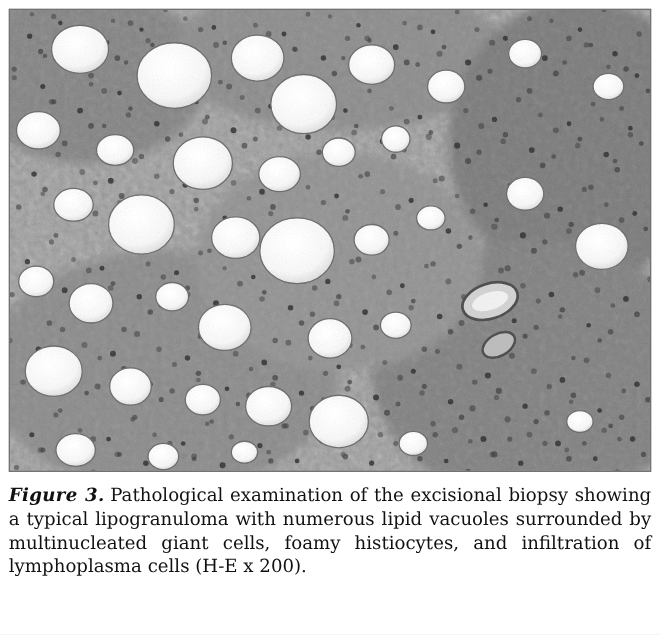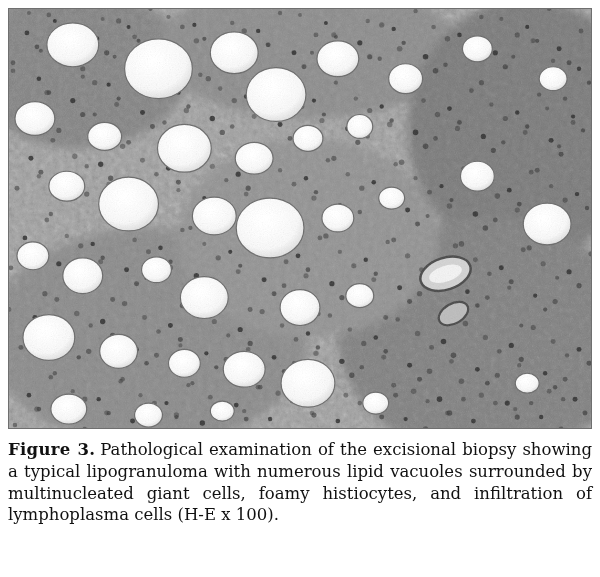--- a/index.html
+++ b/index.html
@@ -45,20 +45,21 @@
     line-height: 1.32;
     color: #111111;
     text-align: justify;
     text-justify: inter-word;
     font-family: "Liberation Serif", serif;
   }
   .caption .figlabel {
     font-weight: bold;
     font-family: "DejaVu Serif", serif;
     letter-spacing: 0.3px;
+    font-style: italic;
   }
   .caption .captext {
     font-family: "DejaVu Serif", serif;
   }
 </style>
 </head>
 <body>
 
 <div class="figure-block">
 
@@ -264,16 +265,16 @@
         </g>
 
         <rect width="584" height="421" filter="url(#grain)" opacity="0.35"></rect>
         <rect width="584" height="421" fill="none"></rect>
       </svg>
     </div>
   </div>
 
   <p class="caption">
     <span class="figlabel">Figure 3.</span>
-    <span class="captext">Pathological examination of the excisional biopsy showing a typical lipogranuloma with numerous lipid vacuoles surrounded by multinucleated giant cells, foamy histiocytes, and infiltration of lymphoplasma cells (H-E x 100).</span>
+    <span class="captext">Pathological examination of the excisional biopsy showing a typical lipogranuloma with numerous lipid vacuoles surrounded by multinucleated giant cells, foamy histiocytes, and infiltration of lymphoplasma cells (H-E x 200).</span>
   </p>
 
 </div>
 
 </body></html>

